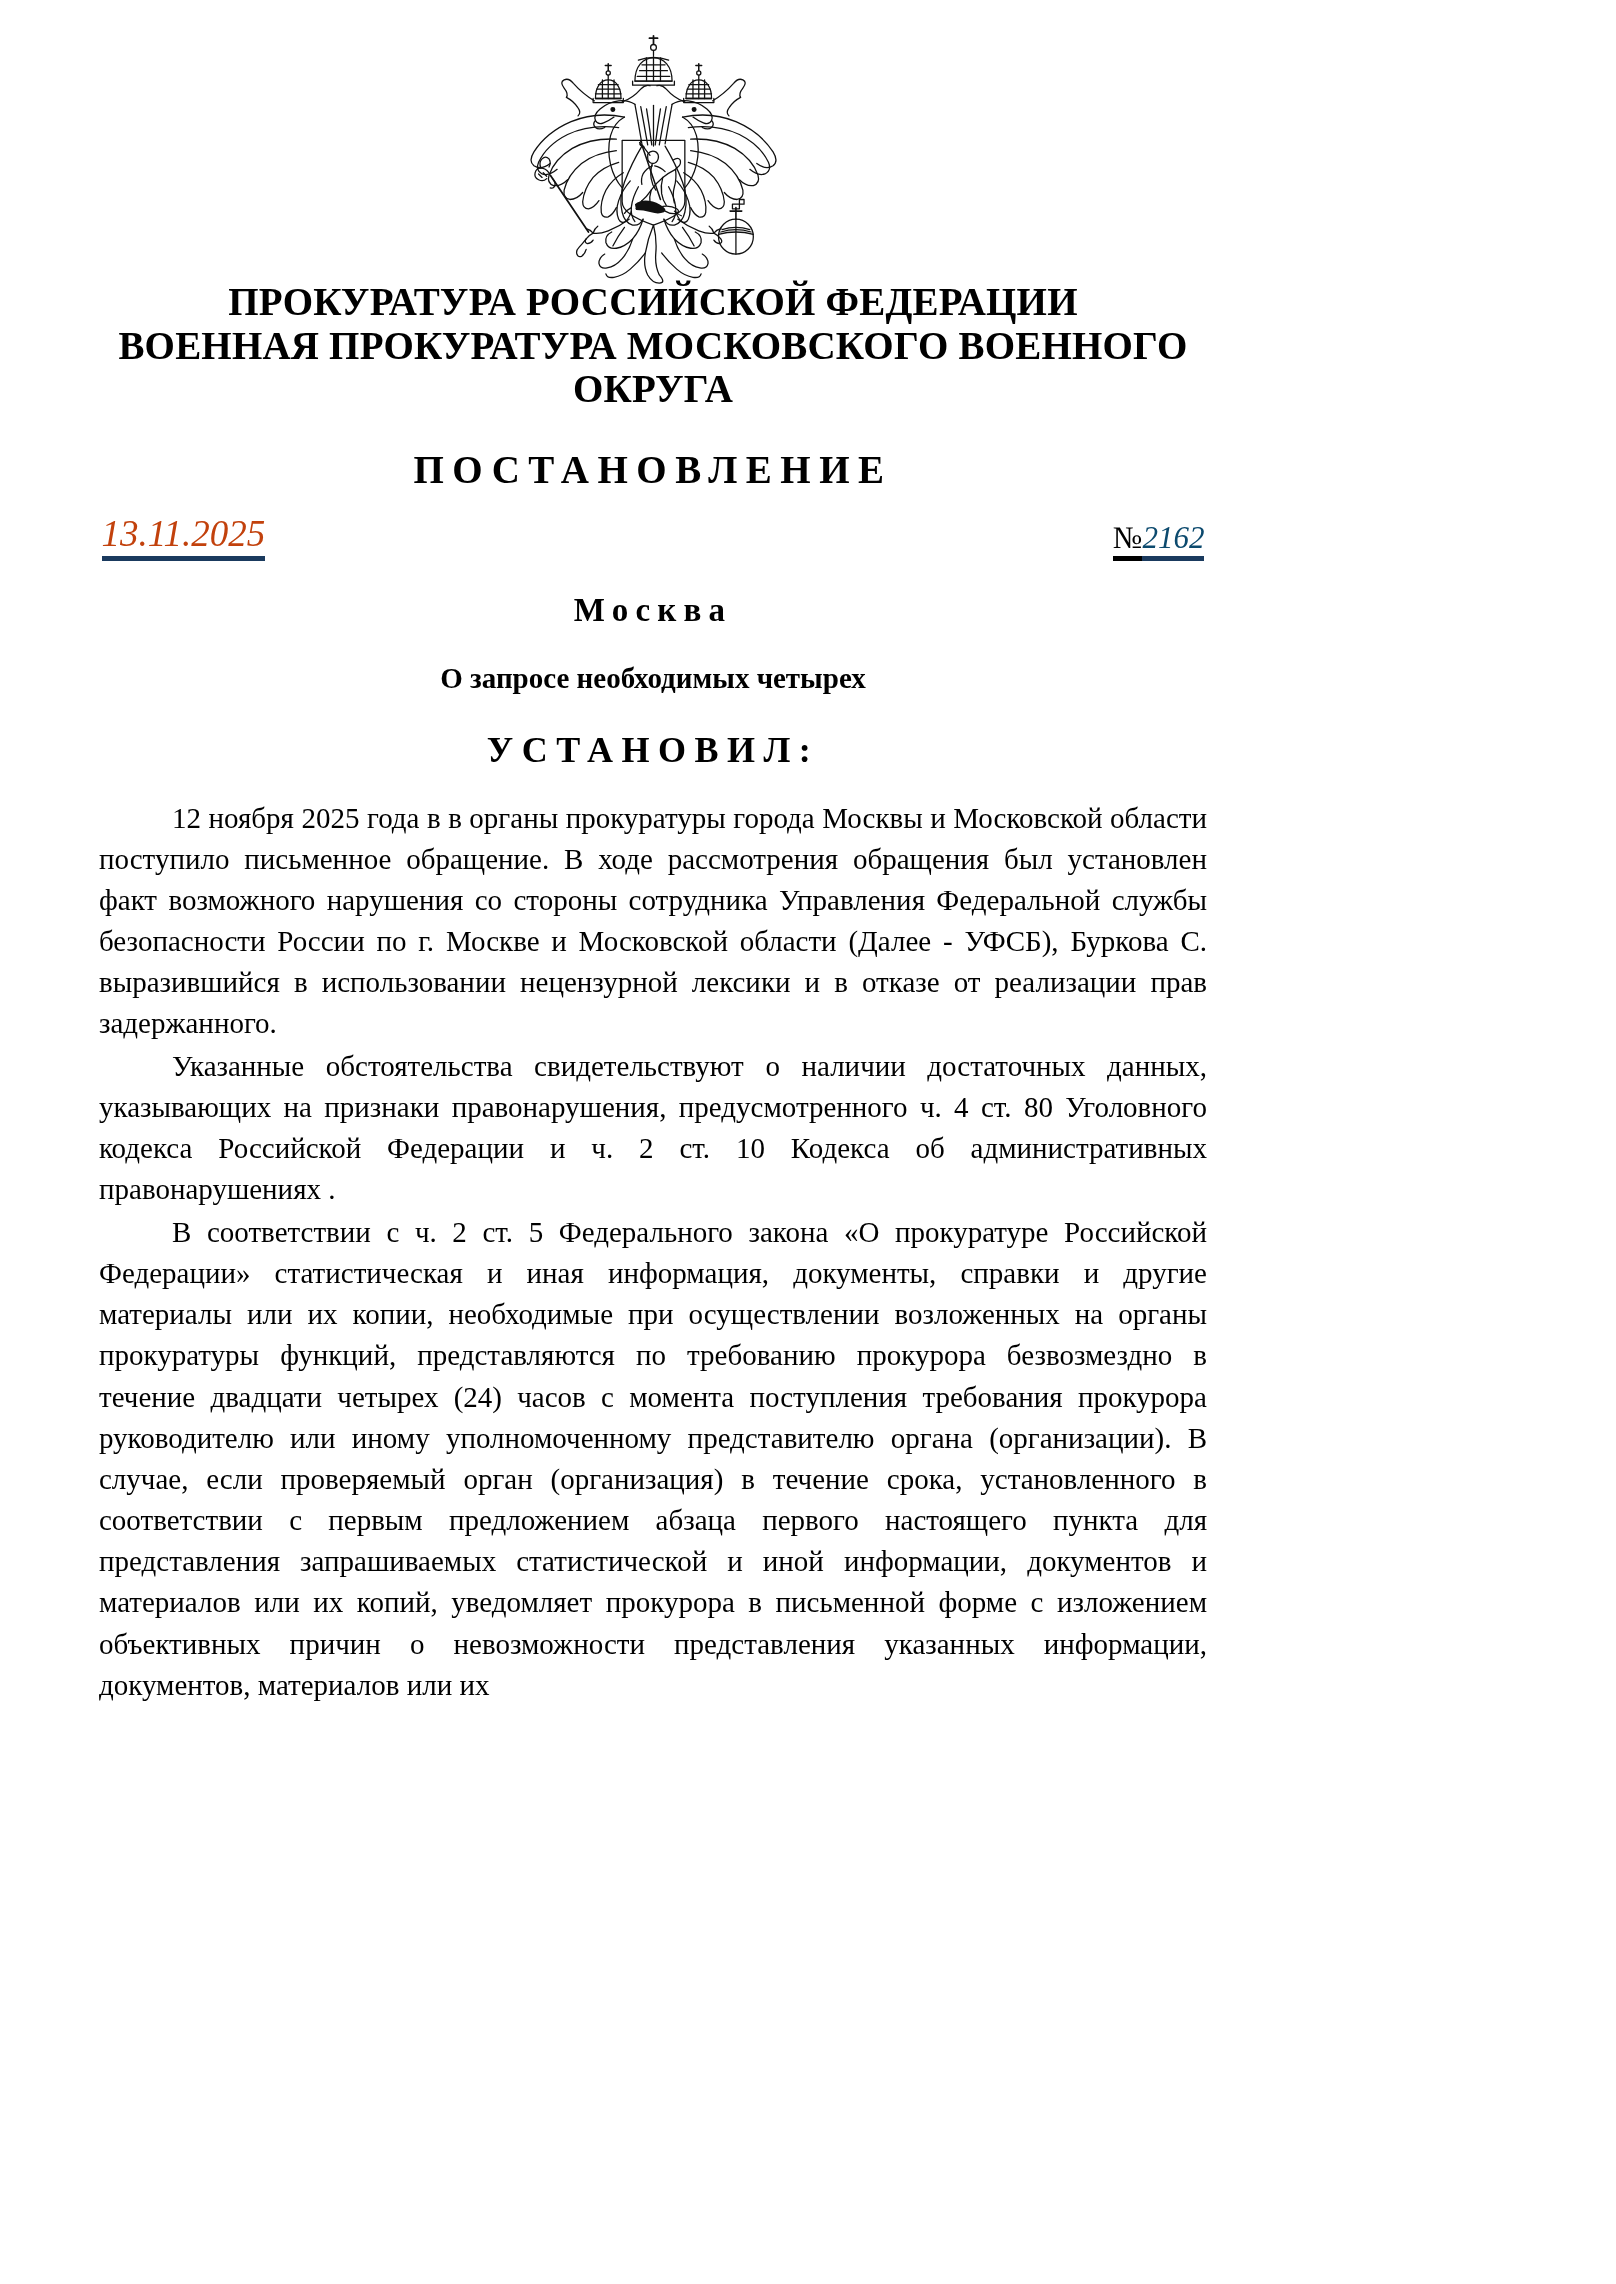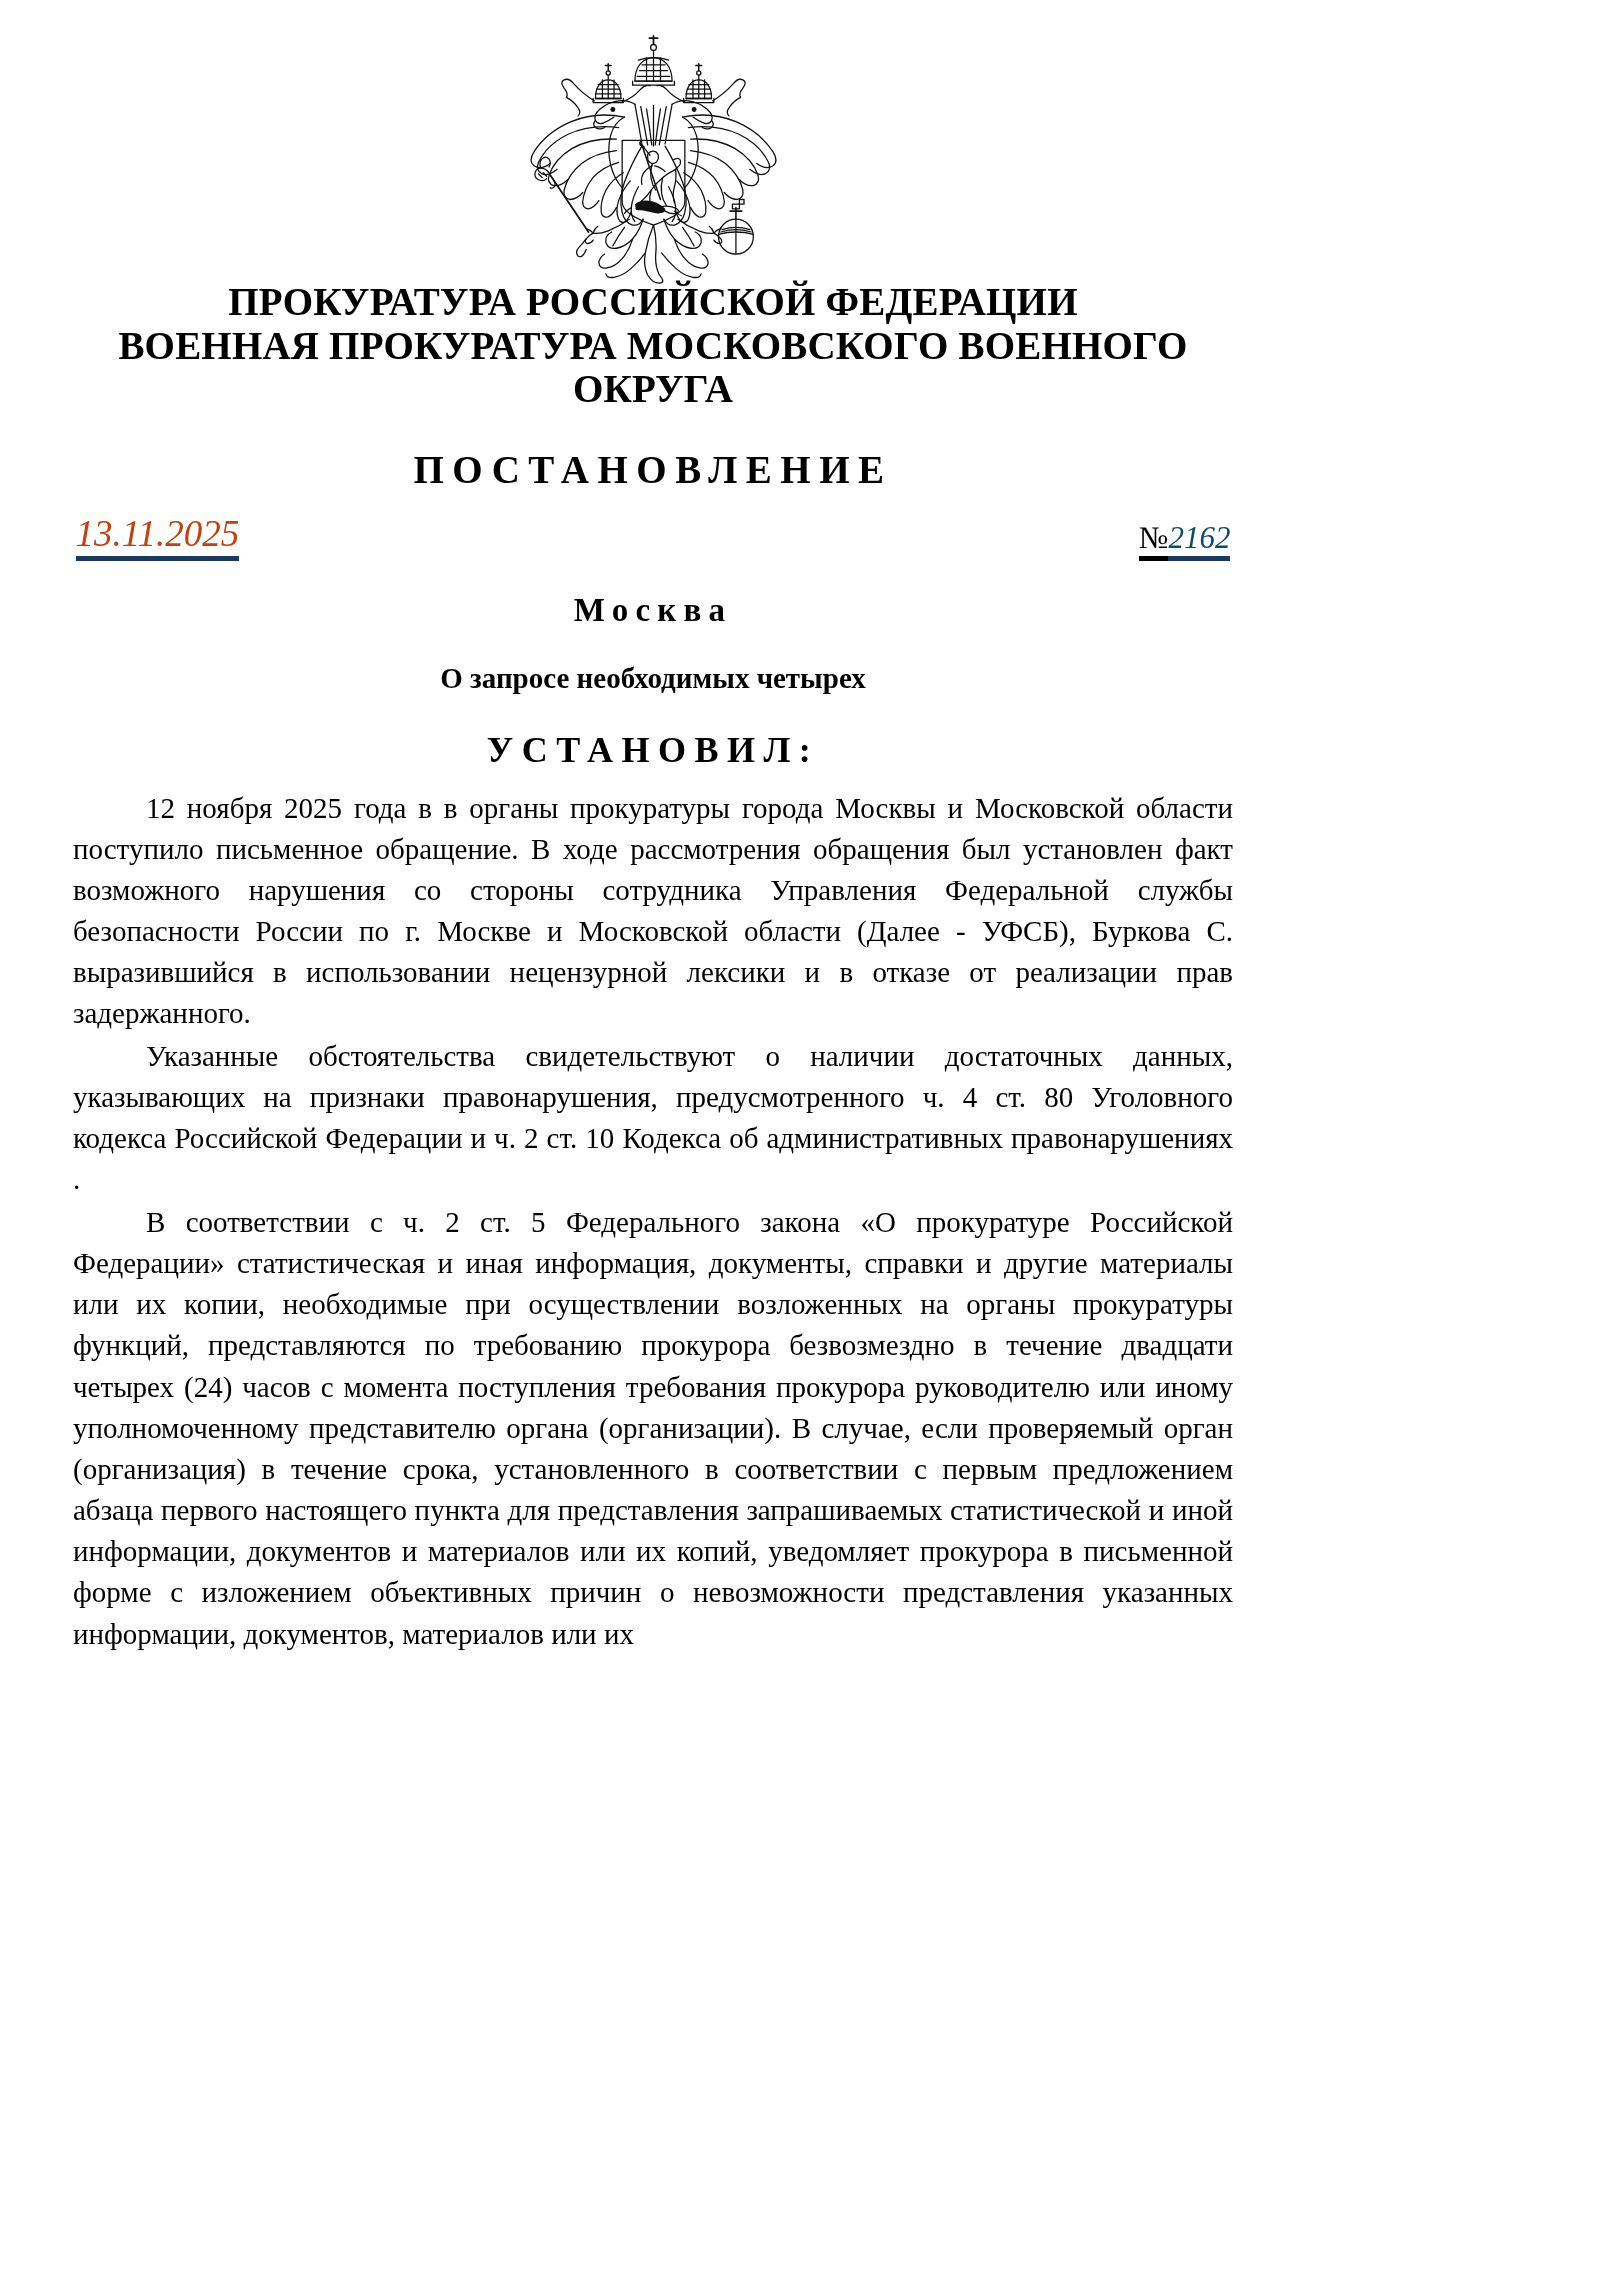--- a/index.html
+++ b/index.html
@@ -11,21 +11,21 @@
     font-family: "Liberation Serif", "DejaVu Serif", serif;
     color: #000000;
   }
 
   .page {
     position: relative;
     width: 1306px;
     height: 2284px;
     background: #ffffff;
     box-sizing: border-box;
-    padding: 0 73px;
+    padding: 0 99px;
     overflow: hidden;
   }
 
   
   .emblem-wrap {
     width: 100%;
     display: flex;
     justify-content: center;
     align-items: flex-start;
     padding-top: 30px;
@@ -124,21 +124,21 @@
     margin: 0 0 1.3px 0;
     hyphens: none;
   }
 
   
   .resolution-heading {
     text-align: center;
     font-weight: bold;
     font-size: 36px;
     letter-spacing: 8.5px;
-    margin: 34px 0 17px 0;
+    margin: 34px 0 27px 0;
   }
 </style>
 </head>
 <body>
 
 <div class="page">
 
   <div class="emblem-wrap">
     <svg viewBox="0 0 500 460" xmlns="http://www.w3.org/2000/svg" fill="none" stroke="#111111" stroke-width="2.2" stroke-linejoin="round" stroke-linecap="round">
 

